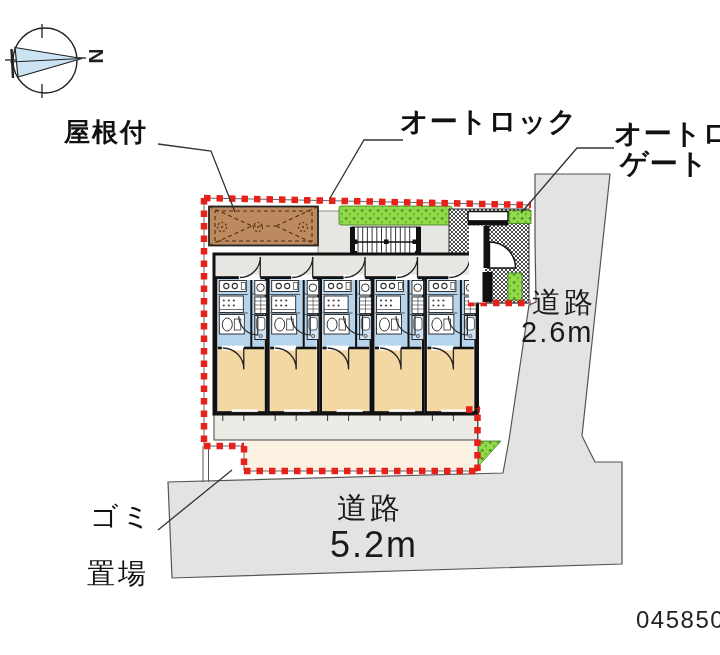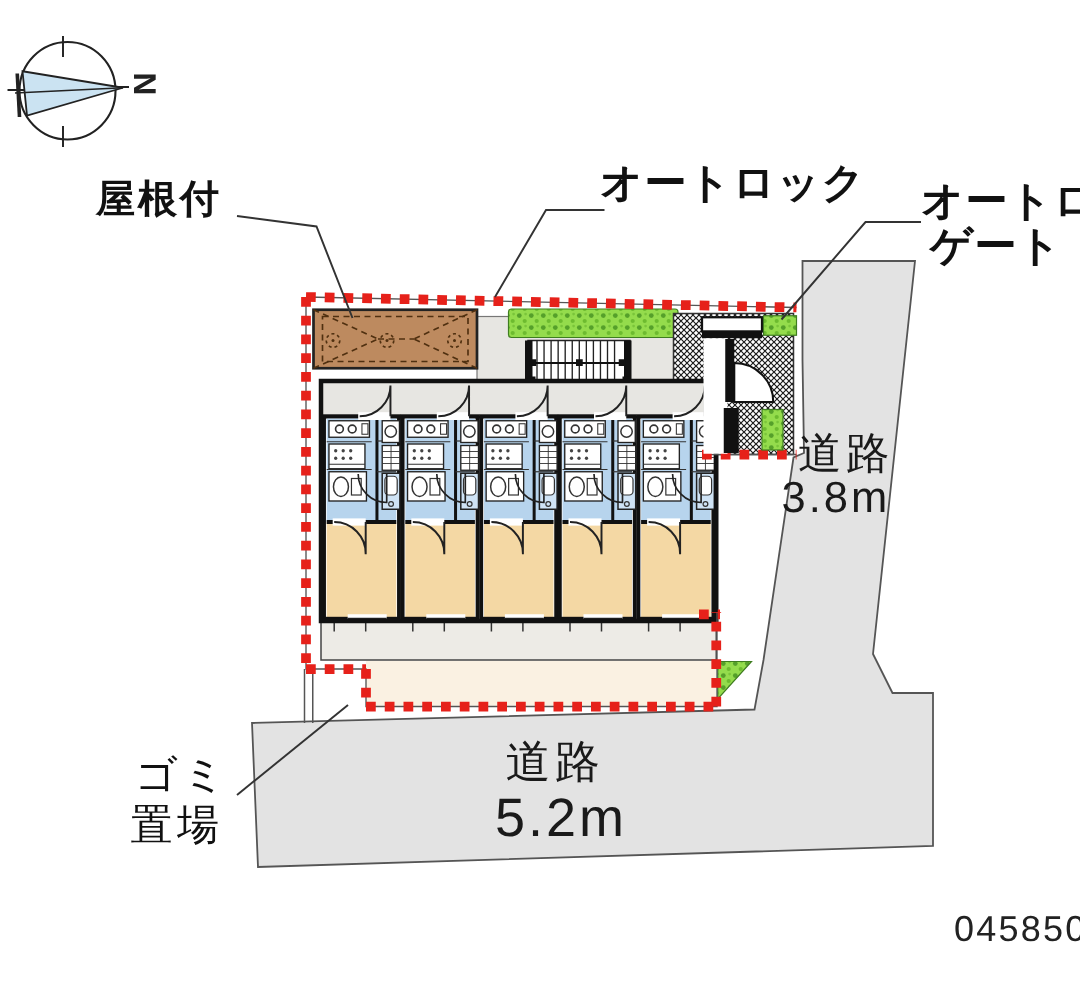--- a/index.html
+++ b/index.html
@@ -225,25 +225,25 @@
 <div class="lbl ann" style="left:400px;top:107px;">
   <span class="ln">オートロック</span>
 </div>
 
 <div class="lbl ann" style="left:614px;top:119px;">
   <span class="ln">オートロック</span>
   <span class="ln indent1">ゲート</span>
 </div>
 
 <div class="lbl road-lbl" style="left:532px;top:283px;">道路</div>
-<div class="lbl road-lbl" style="left:521px;top:316px;letter-spacing:2px;">3.8m</div>
+<div class="lbl road-lbl" style="left:521px;top:316px;letter-spacing:2px;">2.6m</div>
 
 <div class="lbl road-lbl" style="left:337px;top:488px;font-size:30px;">道路</div>
 <div class="lbl road-lbl" style="left:330px;top:524px;font-size:36px;letter-spacing:2px;">5.2m</div>
 
 <div class="lbl gomi" style="left:90px;top:500px;">
   <span class="ln">ゴミ</span>
-  <span class="ln" style="margin-left:-3px;">置場</span>
+  <span class="ln" style="margin-left:-3px;margin-top:24px;">置場</span>
 </div>
 
 <div class="lbl plan-no" style="left:636px;top:606px;">045850</div>
 
 </div>
 
 </body></html>

